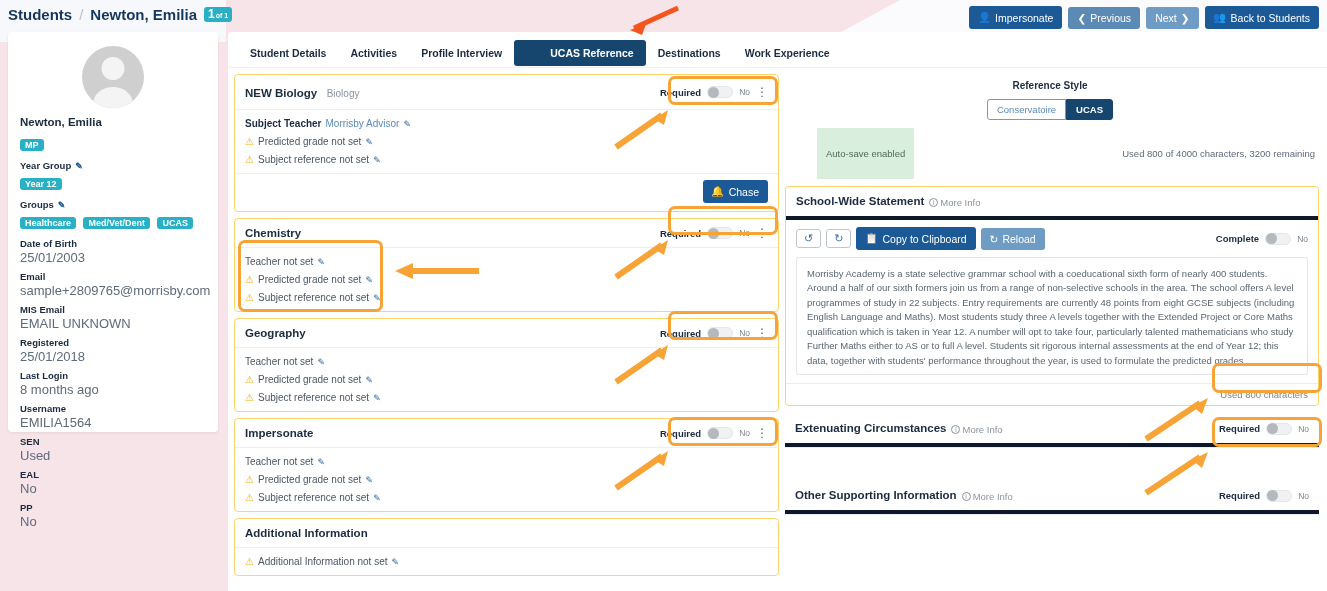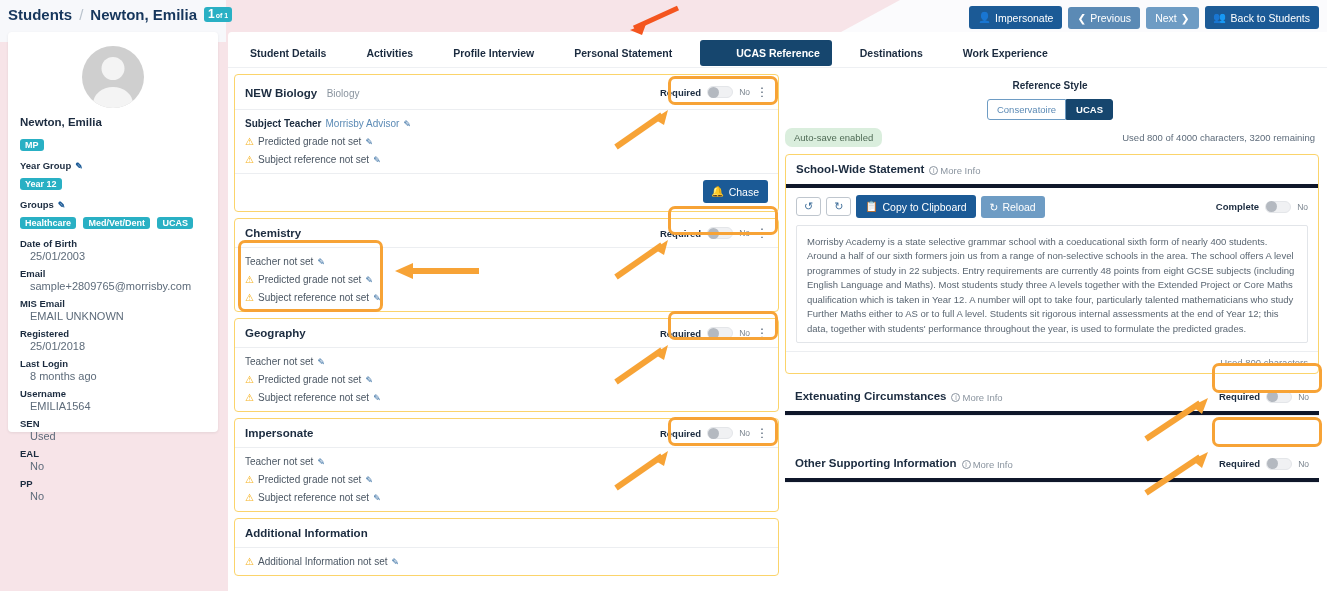--- a/index.html
+++ b/index.html
@@ -80,31 +80,31 @@
   .student-name { font-size: 11.5px; font-weight: bold; color: #1b2b3f; margin-bottom: 6px; }
   .tag {
     display: inline-block; background: #29b0c4; color: #fff;
     border-radius: 3px; padding: 1px 5px; font-size: 9px; font-weight: bold;
     margin: 0 3px 3px 0;
   }
   .field-label {
     font-size: 9.5px; font-weight: bold; color: #1b2b3f; margin-top: 6px;
     display: flex; align-items: center; gap: 4px;
   }
-  .field-value { font-size: 11px; color: #5d6b7a; margin-top: 1px; margin-left: 10px; }
+  .field-value { font-size: 13px; color: #5d6b7a; margin-top: 1px; }
   .pencil { color: #1b5a96; font-size: 9px; }
   .tag-row { margin-top: 2px; }
 
   
   .main-panel {
     position: absolute; left: 228px; top: 32px; right: 0; bottom: 0;
     background: #fff; border-radius: 4px 0 0 0; z-index: 3;
   }
   .tabs {
-    display: flex; align-items: center; gap: 16px;
+    display: flex; align-items: center; gap: 0px;
     padding: 6px 10px 0 10px; height: 36px;
     border-bottom: 1px solid #eef0f3;
   }
   .tab {
     font-size: 10.5px; color: #1b2b3f; font-weight: bold;
     padding: 7px 12px; cursor: pointer; white-space: nowrap;
     border-radius: 3px;
   }
   .tab.active { background: #16466e; color: #fff; padding-left: 36px; }
   .hl-box {
@@ -169,21 +169,21 @@
   .seg-btn:first-child { border-radius: 3px 0 0 3px; }
   .seg-btn:last-child { border-radius: 0 3px 3px 0; }
   .seg-btn.active { background: #16466e; color: #fff; border-color: #16466e; font-weight: bold; }
 
   .autosave-row {
     display: flex; justify-content: space-between; align-items: center;
     margin-bottom: 7px;
   }
   .autosave {
     background: #daeedd; color: #4f6b55; font-size: 9.5px;
-    padding: 4px 9px; border-radius: 7px;
+    padding: 20px 9px; border-radius: 1px; margin-left: 32px;
   }
   .charcount { font-size: 9.5px; color: #5d6b7a; padding-right: 4px; }
 
   .panel-card {
     border: 1.5px solid #fbd46b; border-radius: 4px; background: #fff;
     margin-bottom: 8px;
   }
   .pc-head {
     display: flex; align-items: center; justify-content: space-between;
     padding: 8px 10px; border-bottom: 4px solid #0f172a;
@@ -303,21 +303,20 @@
     <div class="field-label">PP</div>
     <div class="field-value">No</div>
   </div>
 
   <div class="main-panel">
 
     <div class="tabs">
       <div class="tab">Student Details</div>
       <div class="tab">Activities</div>
       <div class="tab">Profile Interview</div>
-      <div class="tab">Personal Statement</div>
       <div class="tab active">UCAS Reference</div>
       <div class="tab">Destinations</div>
       <div class="tab">Work Experience</div>
     </div>
 
     <div class="content">
 
       <div class="col-left">
 
         <div class="subject-card">

